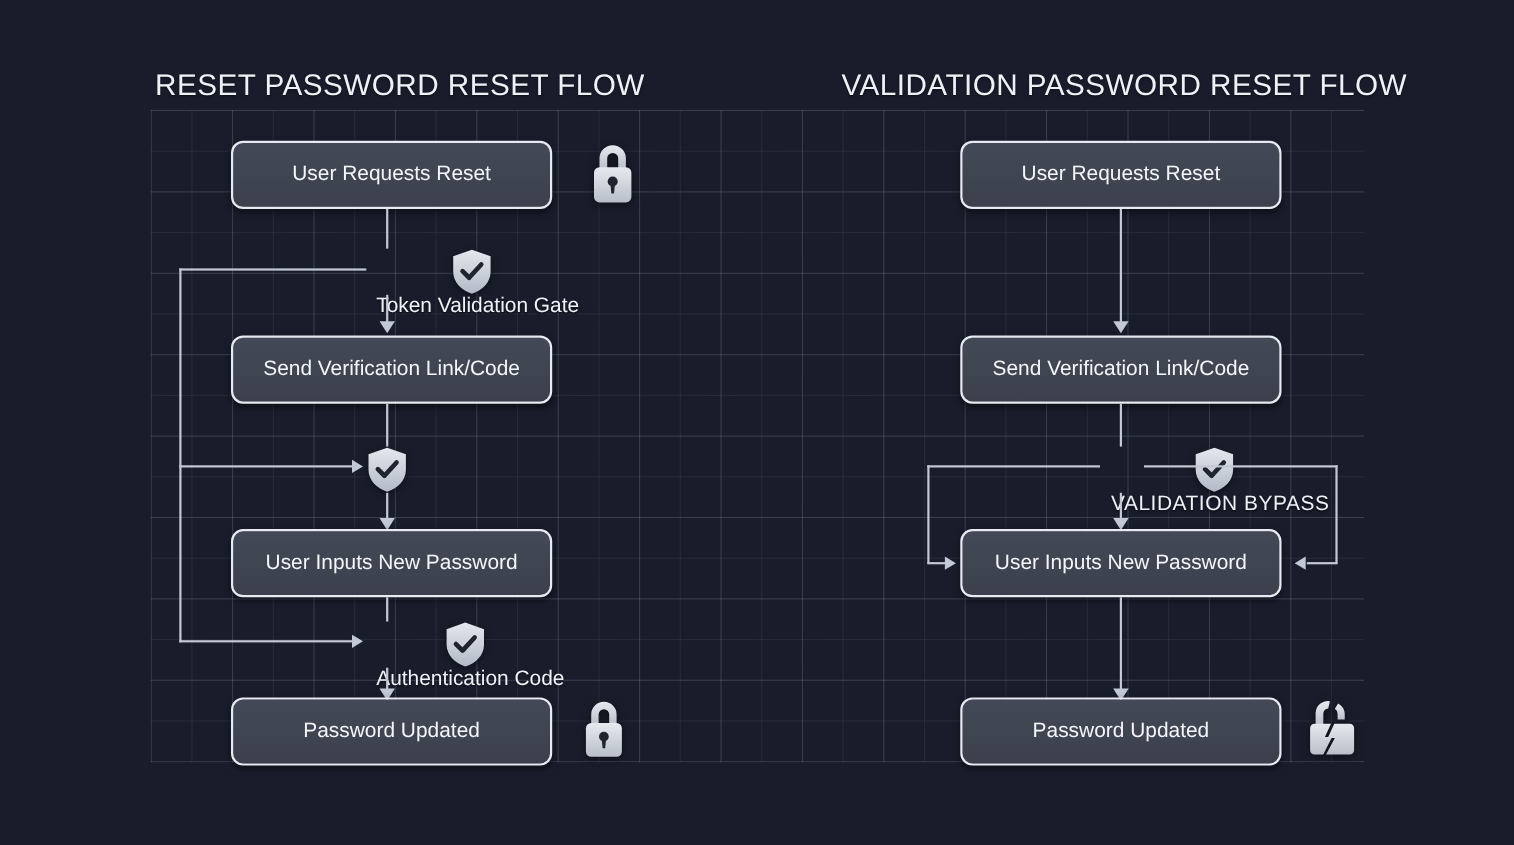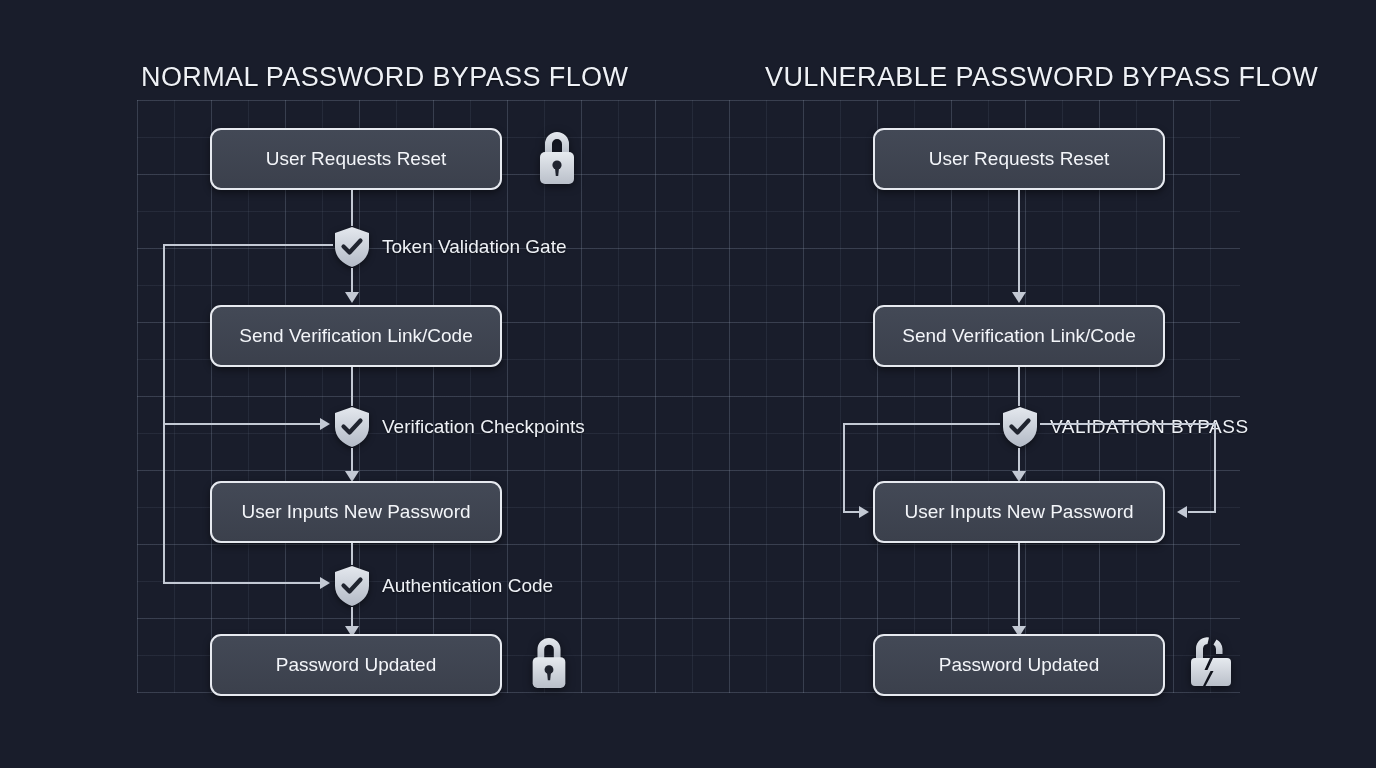--- a/index.html
+++ b/index.html
@@ -98,20 +98,21 @@
     border-top: 6px solid transparent;
     border-bottom: 6px solid transparent;
     border-right: 10px solid #c3c9d4;
   }
 
   
   .gate {
     position: absolute;
     display: flex;
     align-items: center;
+    flex-direction: column;
   }
   .gate svg { display: block; filter: drop-shadow(0 2px 3px rgba(0,0,0,0.5)); }
   .gate-label {
     margin-left: 10px;
     color: #eef1f6;
     font-size: 19px;
     white-space: nowrap;
     text-shadow: 0 1px 2px rgba(0,0,0,0.5);
   }
   .gate-label.caps {
@@ -123,22 +124,22 @@
   .sticker svg { display: block; filter: drop-shadow(0 2px 4px rgba(0,0,0,0.5)); }
 </style>
 </head>
 <body>
 
 <div id="stage">
 
   <div class="grid fine"></div>
   <div class="grid"></div>
 
-  <div class="title" id="title-left">NORMAL PASSWORD BYPASS FLOW</div>
-  <div class="title" id="title-right">VULNERABLE PASSWORD BYPASS FLOW</div>
+  <div class="title" id="title-left">RESET PASSWORD RESET FLOW</div>
+  <div class="title" id="title-right">VALIDATION PASSWORD RESET FLOW</div>
 
   <div class="node" style="left:210px; top:128px; width:292px;">User Requests Reset</div>
 
   <div class="vline" style="left:351px; top:190px; height:36px;"></div>
 
   <div class="gate" style="left:332px; top:226px;">
     <svg width="40" height="42" viewBox="0 0 40 42">
       <defs>
         <linearGradient id="shg1" x1="0" y1="0" x2="0" y2="1">
           <stop offset="0%" stop-color="#e4e8ee"></stop>
@@ -156,21 +157,20 @@
 
   <div class="node" style="left:210px; top:305px; width:292px;">Send Verification Link/Code</div>
 
   <div class="vline" style="left:351px; top:367px; height:39px;"></div>
 
   <div class="gate" style="left:332px; top:406px;">
     <svg width="40" height="42" viewBox="0 0 40 42">
       <path d="M20 1 L37 7 L37 21 C37 31 29 38 20 41 C11 38 3 31 3 21 L3 7 Z" fill="url(#shg1)"></path>
       <path d="M11.5 20.5 L17.5 26.5 L28.5 14.5" fill="none" stroke="#20242f" stroke-width="4.2" stroke-linecap="round" stroke-linejoin="round"></path>
     </svg>
-    <span class="gate-label">Verification Checkpoints</span>
   </div>
 
   <div class="vline" style="left:351px; top:448px; height:26px;"></div>
   <div class="arrow-down" style="left:345px; top:471px;"></div>
 
   <div class="node" style="left:210px; top:481px; width:292px;">User Inputs New Password</div>
 
   <div class="vline" style="left:351px; top:543px; height:22px;"></div>
 
   <div class="gate" style="left:332px; top:565px;">

